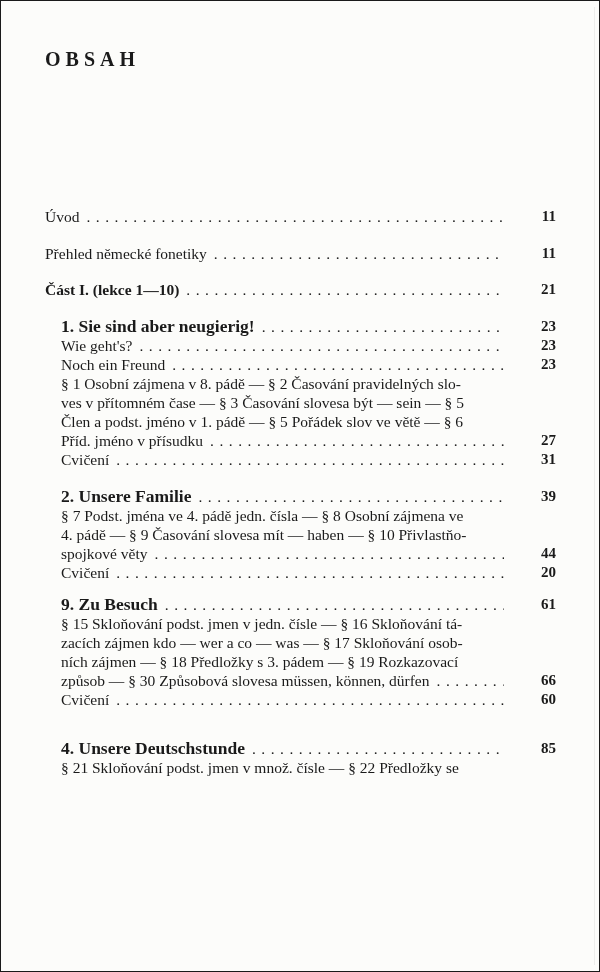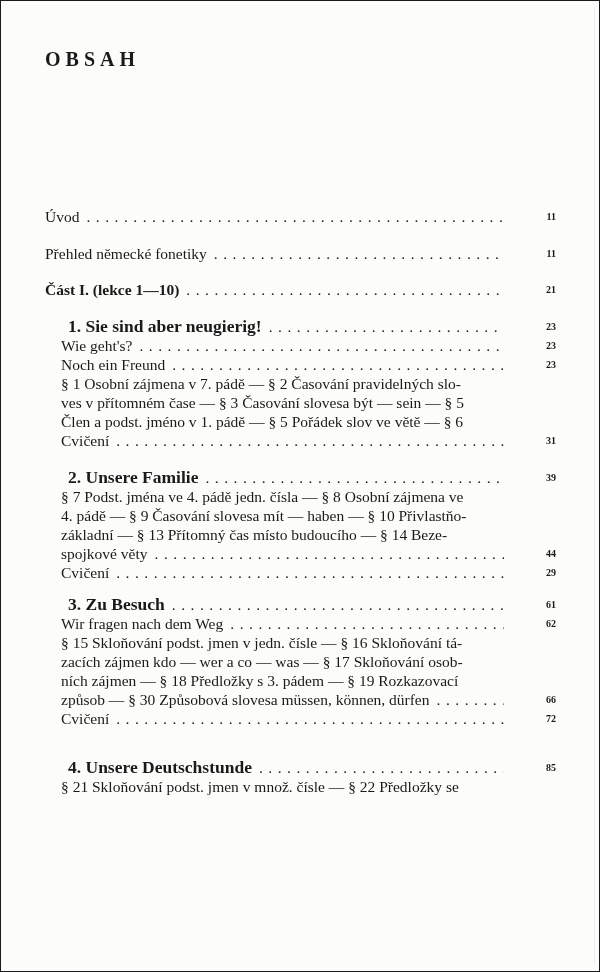--- a/index.html
+++ b/index.html
@@ -41,27 +41,27 @@
   .row .dots{
     flex:1 1 auto;overflow:hidden;height:19px;
     padding-left:7px;font-weight:400;font-size:15.5px;
   }
   .row .dots::after{
     content:"..................................................................................................................";
     letter-spacing:5.5px;
   }
   .row .pg{
     flex:0 0 52px;text-align:right;
-    font-weight:700;font-size:10px;
+    font-weight:700;font-size:15px;
   }
   .front .row{margin-bottom:17.5px;}
   .part-row{font-weight:700;}
   .section{margin-top:18px;}
   .section .srow{margin-left:16px;}
-  .section .heading{margin-left:23px;}
+  .section .heading{margin-left:16px;}
   .section .heading .label{font-weight:700;font-size:17.5px;}
   .section-3{margin-top:13px;}
   .section-4{margin-top:30px;}
 </style>
 </head>
 <body>
 
 <main class="page">
   <h1 class="title">OBSAH</h1>
   <nav class="toc" id="toc">
@@ -92,89 +92,86 @@
           <span class="label">Wie geht's?</span>
           <span class="dots"></span>
           <span class="pg">23</span>
         </div>
         <div class="row srow">
           <span class="label">Noch ein Freund</span>
           <span class="dots"></span>
           <span class="pg">23</span>
         </div>
         <div class="row srow textline">
-          <span class="label">§ 1 Osobní zájmena v 7. pádě — § 2 Časování pravidelných slo-</span>
+          <span class="label">§ 1 Osobní zájmena v 8. pádě — § 2 Časování pravidelných slo-</span>
         </div>
         <div class="row srow textline">
           <span class="label">ves v přítomném čase — § 3 Časování slovesa být — sein — § 5</span>
         </div>
         <div class="row srow textline">
           <span class="label">Člen a podst. jméno v 1. pádě — § 5 Pořádek slov ve větě — § 6</span>
+        </div>
+        <div class="row srow">
+          <span class="label">Příd. jméno v přísudku</span>
+          <span class="dots"></span>
+          <span class="pg">27</span>
         </div>
         <div class="row srow">
           <span class="label">Cvičení</span>
           <span class="dots"></span>
           <span class="pg">31</span>
         </div>
       </section>
       <section class="section section-2">
         <div class="row heading">
           <span class="label">2. Unsere Familie</span>
           <span class="dots"></span>
           <span class="pg">39</span>
         </div>
         <div class="row srow textline">
           <span class="label">§ 7 Podst. jména ve 4. pádě jedn. čísla — § 8 Osobní zájmena ve</span>
         </div>
         <div class="row srow textline">
           <span class="label">4. pádě — § 9 Časování slovesa mít — haben — § 10 Přivlastňo-</span>
         </div>
-        <div class="row srow textline">
-          <span class="label">základní — § 13 Přítomný čas místo budoucího — § 14 Beze-</span>
-        </div>
         <div class="row srow">
           <span class="label">spojkové věty</span>
           <span class="dots"></span>
           <span class="pg">44</span>
         </div>
         <div class="row srow">
           <span class="label">Cvičení</span>
           <span class="dots"></span>
-          <span class="pg">29</span>
+          <span class="pg">20</span>
         </div>
       </section>
       <section class="section section-3">
         <div class="row heading">
-          <span class="label">3. Zu Besuch</span>
+          <span class="label">9. Zu Besuch</span>
           <span class="dots"></span>
           <span class="pg">61</span>
-        </div>
-        <div class="row srow">
-          <span class="label">Wir fragen nach dem Weg</span>
-          <span class="dots"></span>
-          <span class="pg">62</span>
         </div>
         <div class="row srow textline">
           <span class="label">§ 15 Skloňování podst. jmen v jedn. čísle — § 16 Skloňování tá-</span>
         </div>
         <div class="row srow textline">
           <span class="label">zacích zájmen kdo — wer a co — was — § 17 Skloňování osob-</span>
         </div>
         <div class="row srow textline">
           <span class="label">ních zájmen — § 18 Předložky s 3. pádem — § 19 Rozkazovací</span>
         </div>
         <div class="row srow">
           <span class="label">způsob — § 30 Způsobová slovesa müssen, können, dürfen</span>
           <span class="dots"></span>
           <span class="pg">66</span>
         </div>
         <div class="row srow">
           <span class="label">Cvičení</span>
           <span class="dots"></span>
-          <span class="pg">72</span>
+          <span class="pg">60</span>
         </div>
       </section>
       <section class="section section-4">
         <div class="row heading">
           <span class="label">4. Unsere Deutschstunde</span>
           <span class="dots"></span>
           <span class="pg">85</span>
         </div>
         <div class="row srow textline">
           <span class="label">§ 21 Skloňování podst. jmen v množ. čísle — § 22 Předložky se</span>

